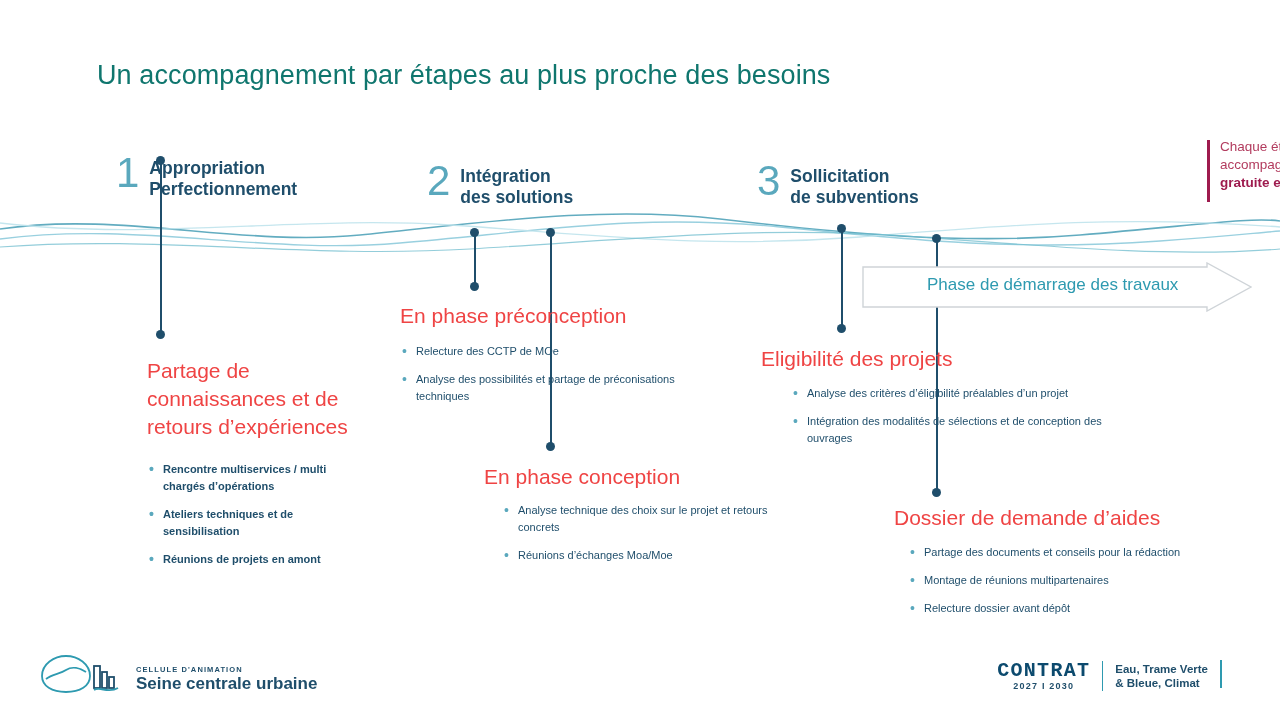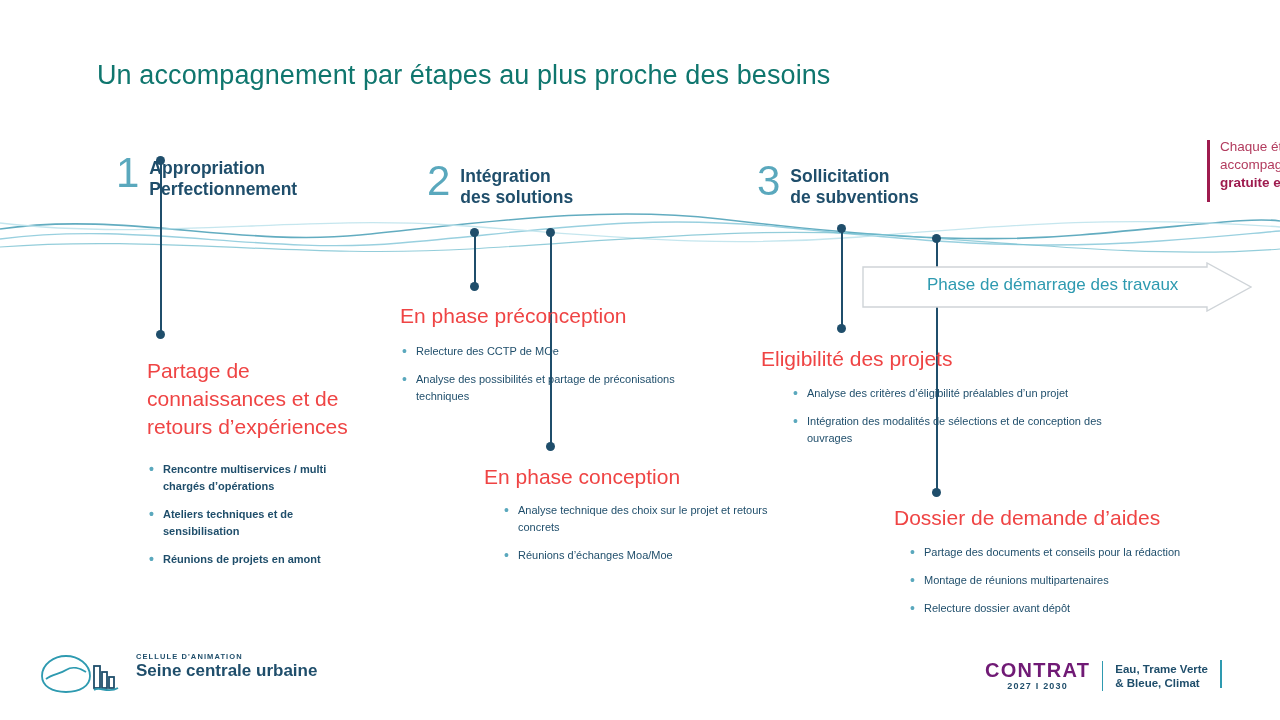--- a/index.html
+++ b/index.html
@@ -155,21 +155,21 @@
     white-space: nowrap;
     margin-left: 35px;
   }
 
   
   .logo-left {
     position: absolute;
     left: 38px;
     top: 652px;
     display: flex;
-    align-items: flex-start;
+    align-items: flex-end;
   }
   .logo-left-text {
     margin-left: 10px;
   }
   .logo-left-sup {
     font-size: 7.5px;
     letter-spacing: 1.1px;
     color: #1f4e6b;
     font-weight: bold;
   }
@@ -182,23 +182,24 @@
   .logo-right {
     position: absolute;
     right: 72px;
     top: 660px;
     display: flex;
     align-items: center;
   }
   .contrat-word {
     font-size: 20px;
     letter-spacing: 1.3px;
-    color: #701a75;
+    color: #0c4a6e;
     font-weight: bold;
     line-height: 21px;
+    font-family: Liberation Mono, monospace;
   }
   .contrat-years {
     font-size: 9px;
     letter-spacing: 1.2px;
     color: #1f4e6b;
     font-weight: bold;
     text-align: center;
   }
   .contrat-sep {
     width: 1px;

